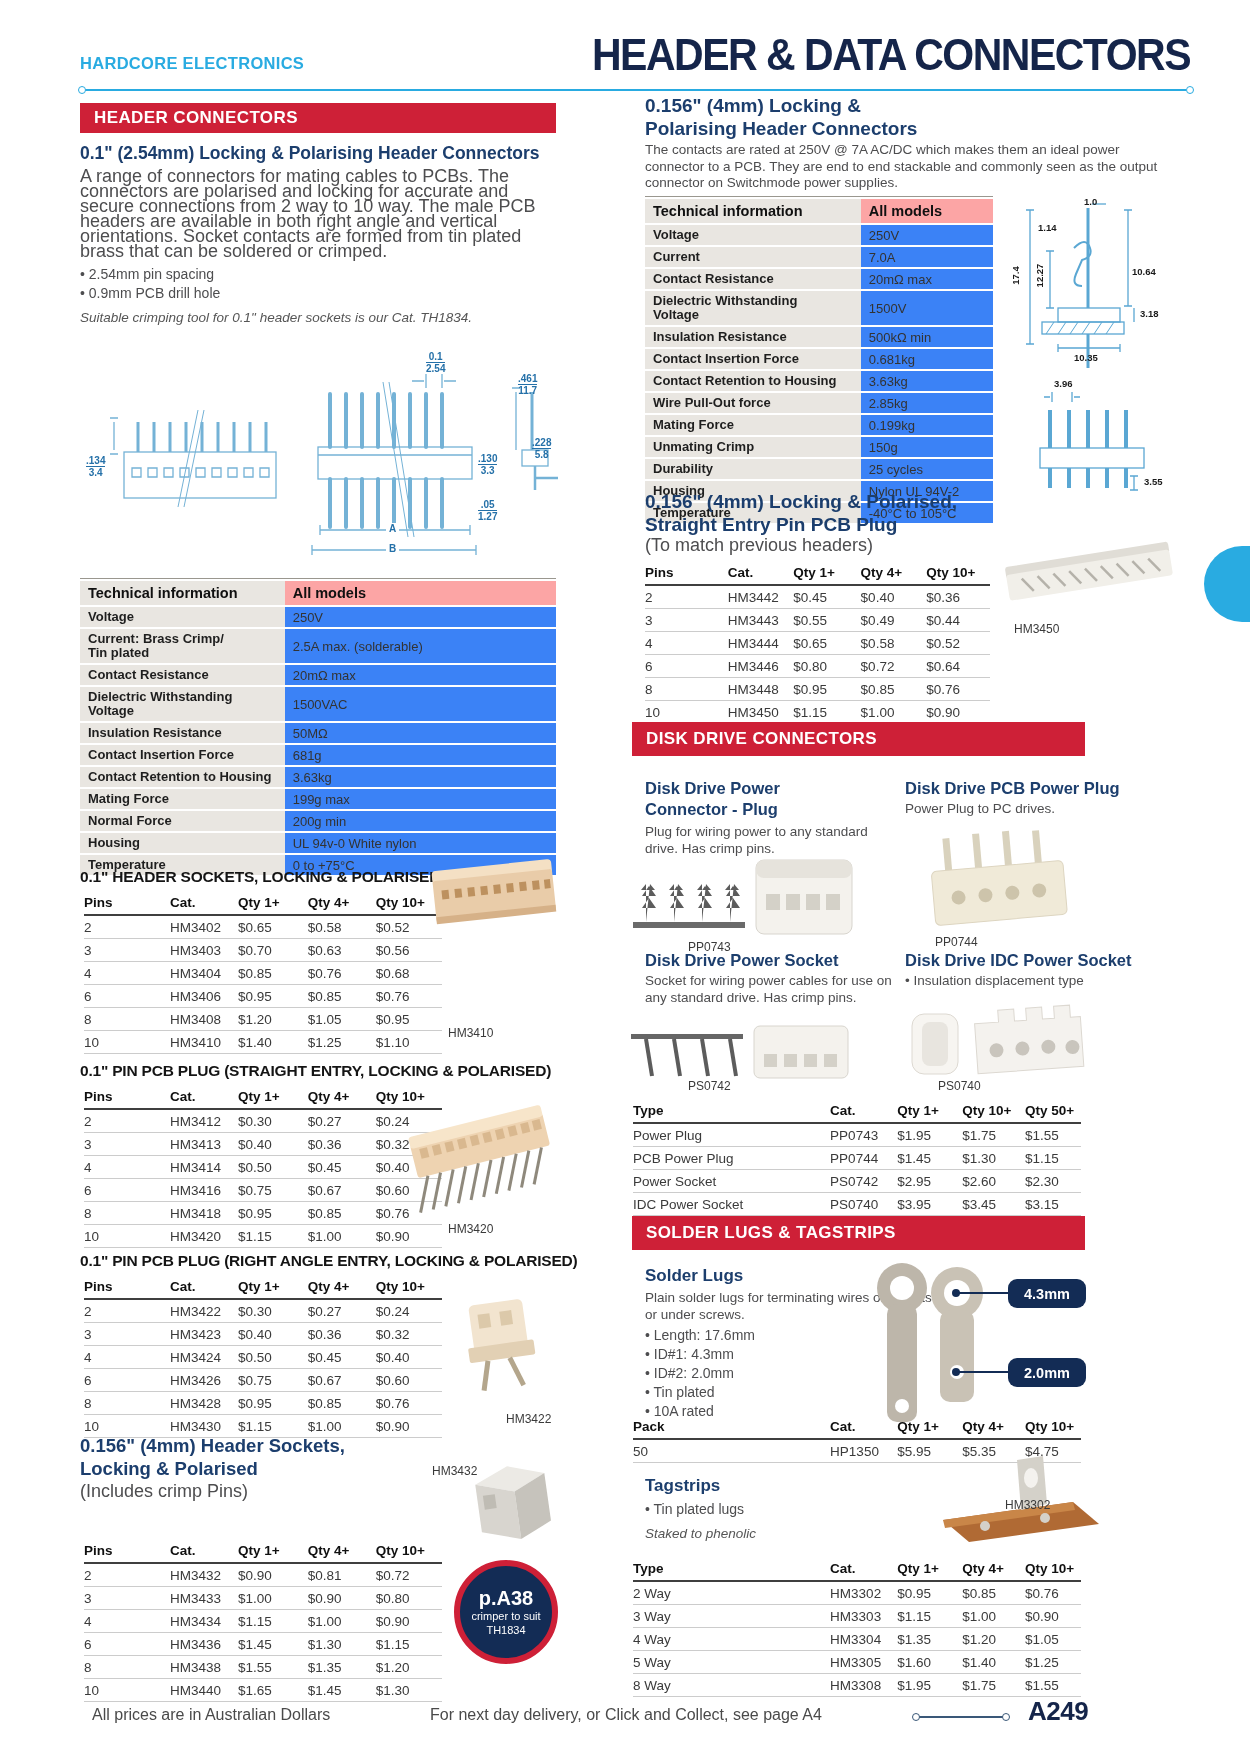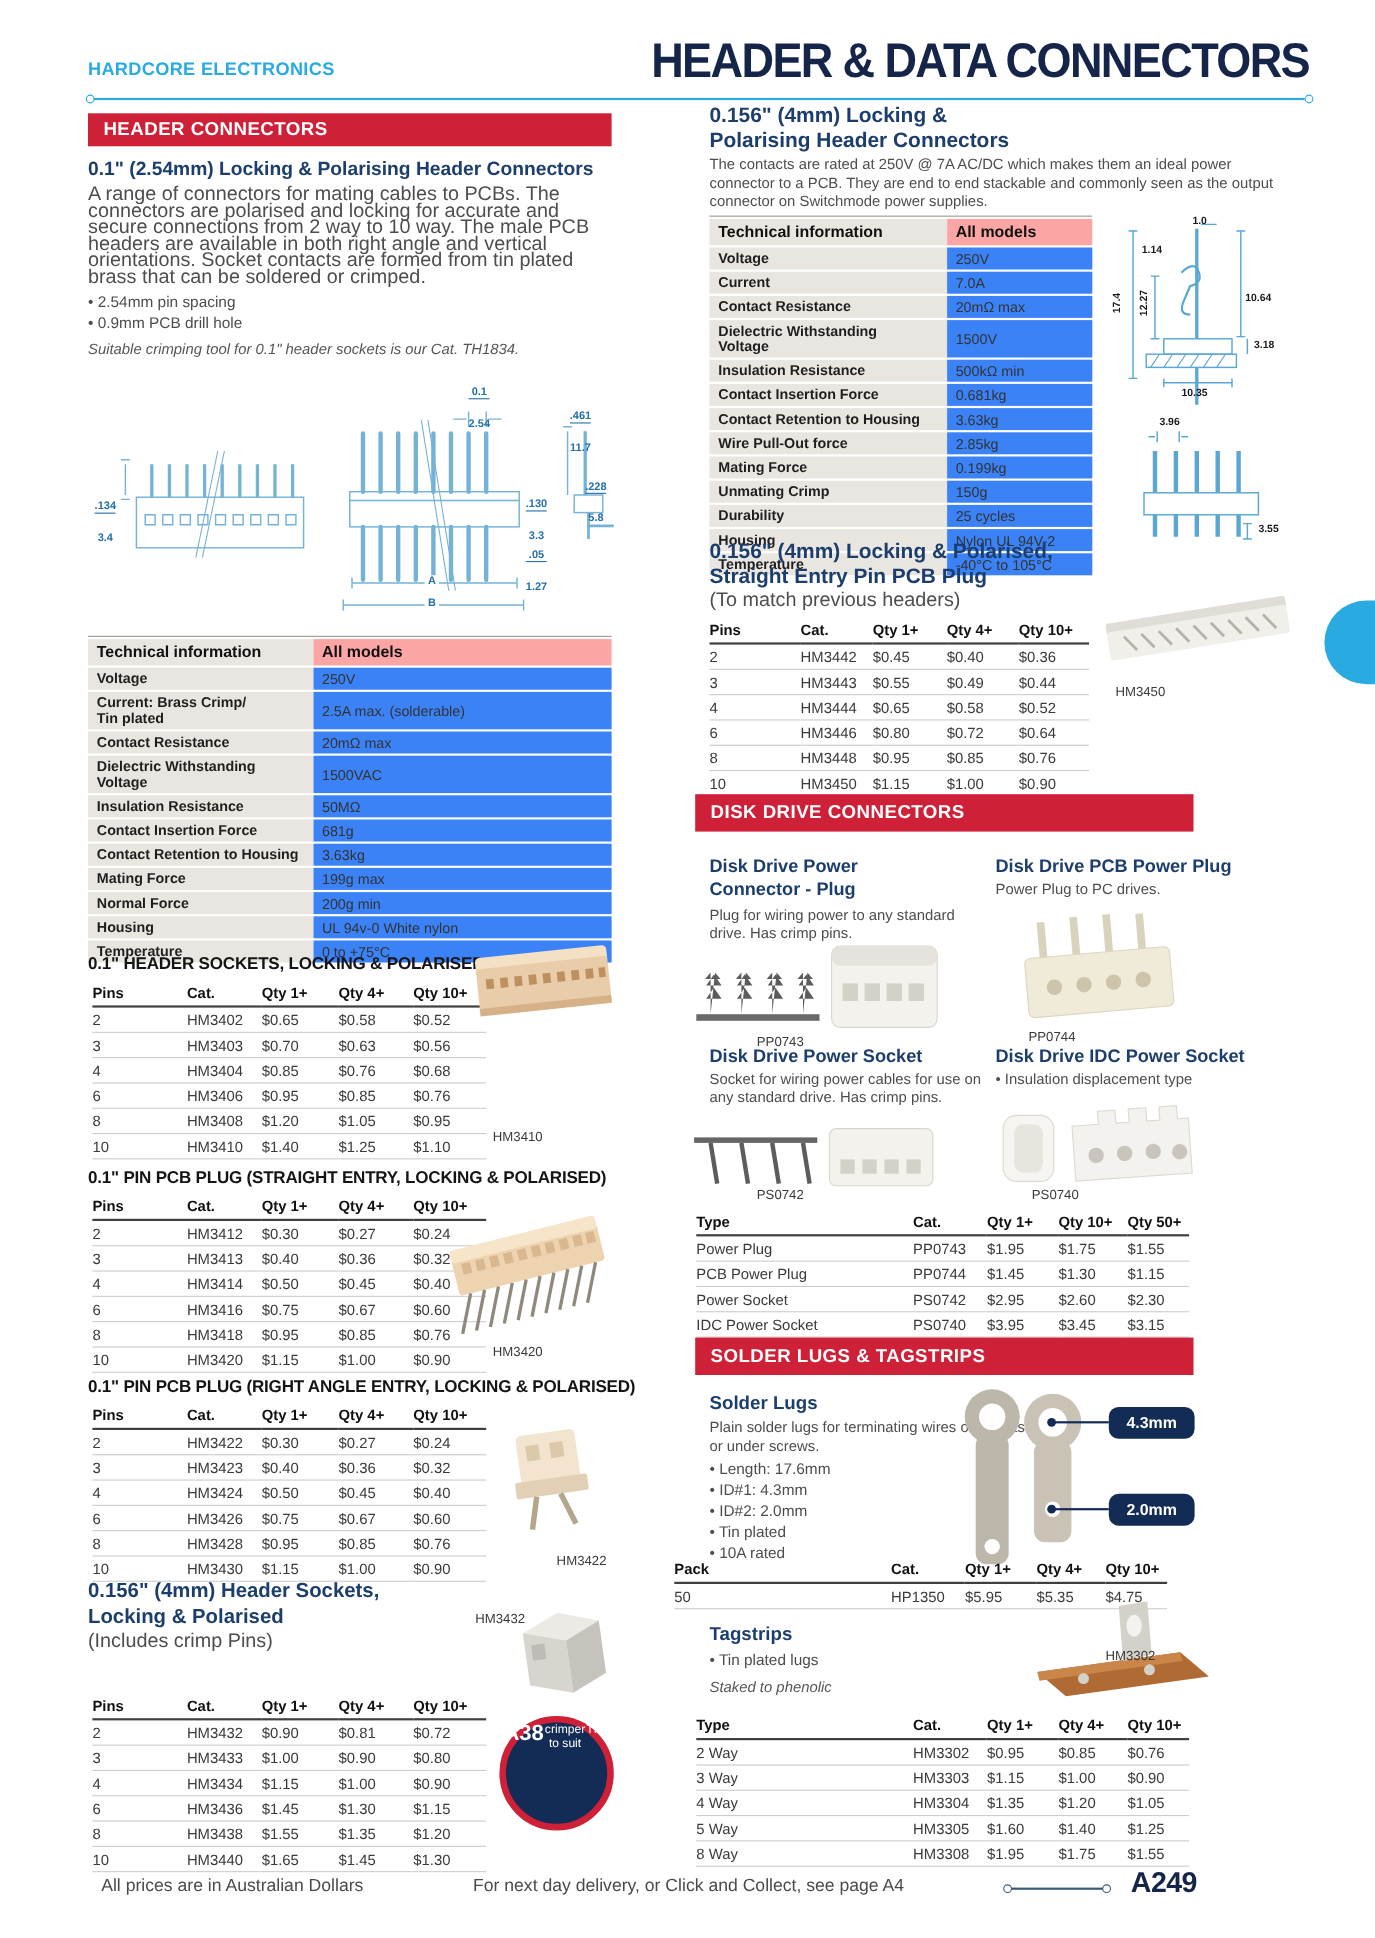--- a/index.html
+++ b/index.html
@@ -33,28 +33,28 @@
   table.cols-pins th:nth-child(2){width:19%}
   table.cols-pins th:nth-child(3){width:19.5%}
   table.cols-pins th:nth-child(4){width:19%}
   table.cols-type th:nth-child(1){width:44%}
   table.cols-type th:nth-child(2){width:15%}
   table.cols-type th:nth-child(3){width:14.5%}
   table.cols-type th:nth-child(4){width:14%}
   .black-title{font-size:15.5px;font-weight:800;color:#141414;letter-spacing:-.2px;white-space:nowrap}
   .photo-label{font-size:12px;color:#3a3a3a}
   .frac{position:absolute;text-align:center;color:#2470a8;font-weight:700;font-size:10px;line-height:10px}
-  .frac .bot{display:block;border-top:1px solid #2470a8;padding-top:18px}
+  .frac .bot{display:block;border-top:1px solid #2470a8;padding-top:1px}
   .dimlbl{position:absolute;font-size:9.5px;font-weight:700;color:#1a1a1a;white-space:nowrap}
   .dimlbl.rot{transform:rotate(-90deg);transform-origin:center}
   .dim-ab{position:absolute;font-size:10px;font-weight:700;color:#2470a8;background:#fff;padding:0 3px}
   .pill{position:absolute;background:#132c55;color:#fff;font-weight:800;font-size:14.5px;border-radius:9px;display:flex;align-items:center;justify-content:center}
   .callout-line{position:absolute;height:2px;background:#132c55}
   .callout-dot{position:absolute;width:8px;height:8px;border-radius:50%;background:#132c55}
-  .badge{position:absolute;width:104px;height:104px;border-radius:50%;background:#132c55;border:6px solid #ce2037;color:#fff;text-align:center;display:flex;justify-content:center;gap:1px}
+  .badge{position:absolute;width:104px;height:104px;border-radius:50%;background:#132c55;border:6px solid #ce2037;color:#fff;text-align:center;display:flex;flex-direction:column;justify-content:center;gap:1px}
   .badge .b1{font-size:20px;font-weight:800;line-height:21px}
   .badge .b2{font-size:11px;line-height:13px}
   .edge-tab{position:absolute;right:0;top:546px;width:46px;height:76px;background:#29abe1;border-radius:80px 0 0 80px}
   .footer-text{font-size:16px;color:#4a4a4a}
   .page-num{font-size:26px;font-weight:800;color:#15254a;letter-spacing:-.5px}
   svg{display:block}
 </style>
 </head>
 <body>
 
@@ -856,21 +856,21 @@
   <div class="callout-line" style="left:956px;top:1292px;width:52px"></div>
   <div class="pill" style="left:1008px;top:1279px;width:78px;height:29px">
       <span>4.3mm</span>
     </div>
   <div class="callout-dot" style="left:952px;top:1368px"></div>
   <div class="callout-line" style="left:956px;top:1371px;width:52px"></div>
   <div class="pill" style="left:1008px;top:1358px;width:78px;height:29px">
       <span>2.0mm</span>
     </div>
 
-  <div class="abs" style="left:613px;top:1416px;width:448px">
+  <div class="abs" style="left:633px;top:1416px;width:448px">
     <table class="price cols-type">
       <thead>
           <tr>
             <th>Pack</th>
             <th>Cat.</th>
             <th>Qty 1+</th>
             <th>Qty 4+</th>
             <th>Qty 10+</th>
           </tr>
         </thead>

